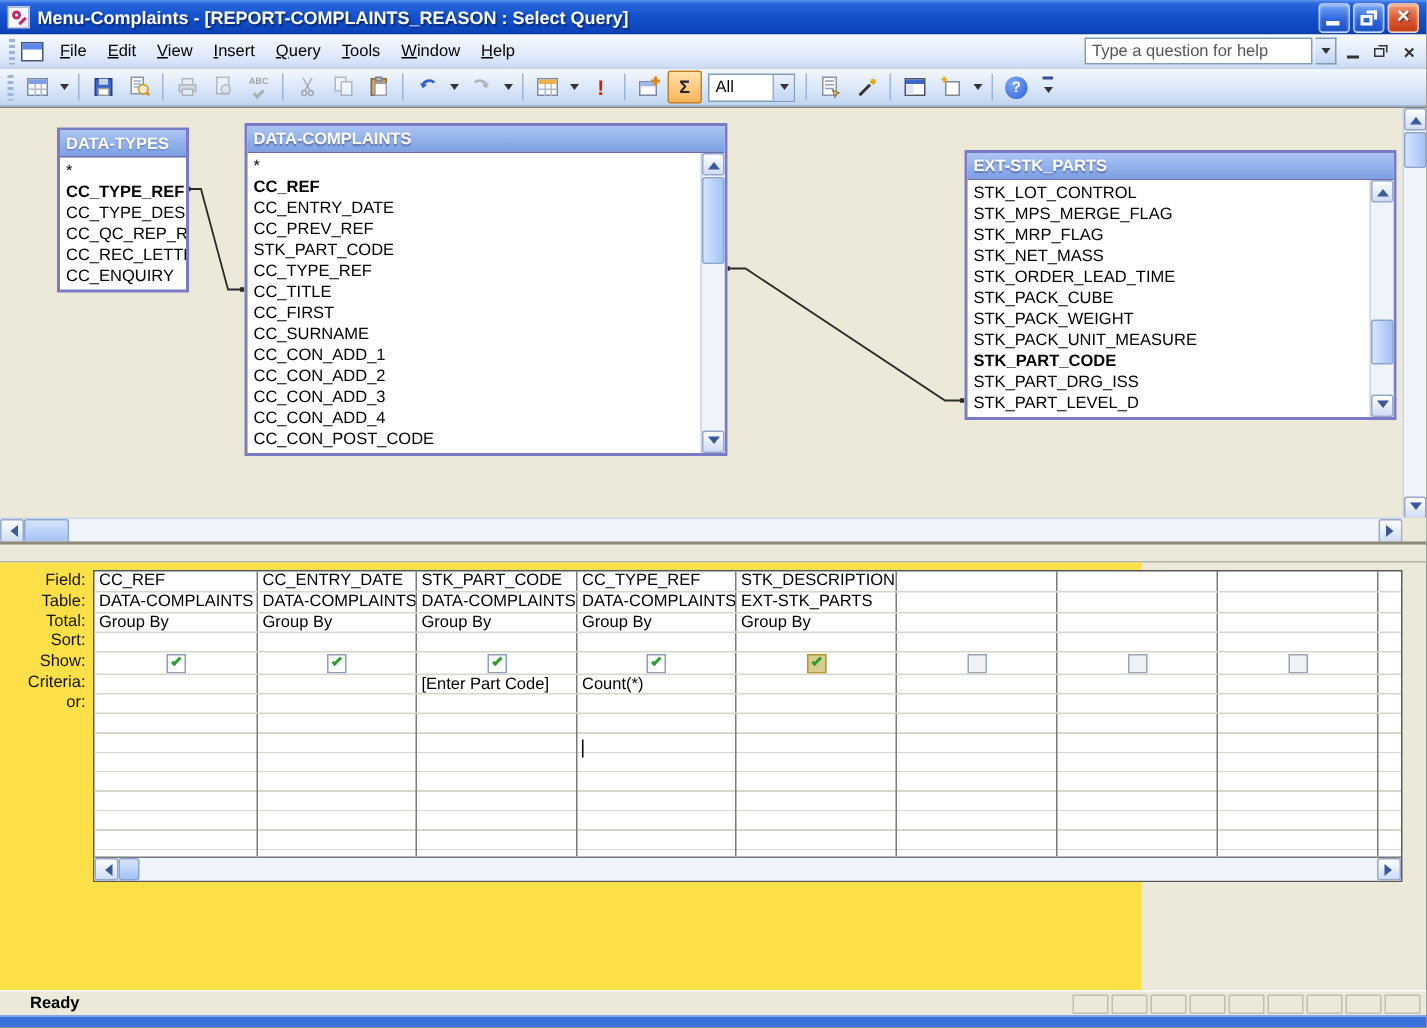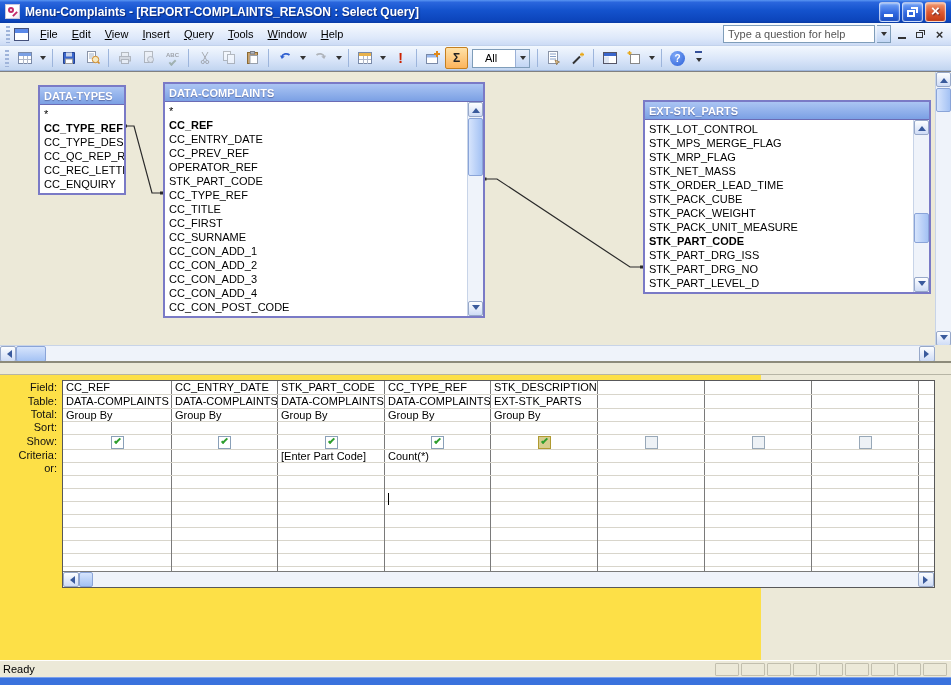--- a/index.html
+++ b/index.html
@@ -50,21 +50,21 @@
     background:linear-gradient(#f3f8fe,#dae6f9 55%,#c2d5f0);border-bottom:1px solid #9db5dc;padding:0 2px;gap:1px;}
   .tbtn{height:22px;min-width:23px;display:flex;align-items:center;justify-content:center;border-radius:2px;border:1px solid transparent;}
   .dda{width:11px;height:22px;display:flex;align-items:center;justify-content:center;}
   .sep{width:1px;height:18px;background:#9db5dc;margin:0 3px;flex:0 0 auto;}
   .dis{opacity:.55;filter:grayscale(.7);}
   .run-glyph{color:#cc2200;font-weight:bold;font-size:14px;line-height:14px;}
   .totals-btn{background:linear-gradient(#ffe2a8,#fcb45c);border:1px solid #c57f1f;}
   .totals-glyph{font-weight:bold;font-size:12px;color:#222;}
   .abc-glyph{font-size:6px;font-weight:bold;color:#666;line-height:6px;display:block;}
   .spell-check{display:block;width:7px;height:4px;border-left:2px solid #5a9a5a;border-bottom:2px solid #5a9a5a;transform:rotate(-45deg);margin:2px auto 0;}
-  .combo{width:58px;height:19px;background:#fff;border:1px solid #7f9db9;display:flex;align-items:center;padding-left:12px;margin:0 3px;}
+  .combo{width:58px;height:19px;background:#fff;border:1px solid #7f9db9;display:flex;align-items:center;padding-left:4px;margin:0 3px;}
   .combo .dbtn-sm{margin-left:auto;height:17px;border:none;border-left:1px solid #9ab0d6;}
   .helpbtn{width:15px;height:15px;border-radius:50%;background:radial-gradient(circle at 35% 30%,#7fa9f7,#2a5fd8);
     color:#fff;font-weight:bold;font-size:10px;display:flex;align-items:center;justify-content:center;}
   .tb-overflow{width:13px;height:22px;display:flex;flex-direction:column;align-items:center;justify-content:center;gap:2px;margin-left:2px;}
   .tb-overflow::before{content:"";width:7px;height:2px;background:#35509a;}
 
   
   .tri{display:block;width:0;height:0;}
   .tri-dn{border:3px solid transparent;border-top:4px solid #333;margin-top:3px;}
   .tri-u{border:4px solid transparent;border-bottom:5px solid #3a5a9c;margin-bottom:2px;}
@@ -146,21 +146,21 @@
     background-repeat:no-repeat,no-repeat,no-repeat,no-repeat,no-repeat,no-repeat,no-repeat,no-repeat,repeat;}
   .caret{position:absolute;left:325px;top:112px;width:1px;height:12px;background:#000;}
   .gscroll{position:absolute;left:0;bottom:0;width:100%;height:16px;background:#eff3fa;border-top:1px solid #7a7a7a;display:flex;}
   .gscroll .sbtn{flex:0 0 16px;height:15px;}
   .gthumb{width:14px;height:15px;background:linear-gradient(#d6e4fc,#a4c2f4);border:1px solid #8aa4d8;border-radius:2px;}
   .gtrack{flex:1;}
 
   
   .statusbar{position:absolute;left:0;top:660px;width:951px;height:17px;background:#ece9d8;border-top:1px solid #fff;
     display:flex;align-items:center;}
-  .status-text{padding-left:3px;}
+  .status-text{padding-left:20px;font-weight:bold;}
   .spanels{margin-left:auto;display:flex;gap:2px;padding-right:4px;}
   .spanel{width:24px;height:13px;border:1px solid #c2bfae;border-radius:1px;}
   .bottomstrip{position:absolute;left:0;top:677px;width:951px;height:8px;background:#3a72dd;border-top:1px solid #7aa0ec;}
   svg{display:block;}
 </style>
 </head>
 <body>
 
 <div id="window">
 
@@ -381,21 +381,20 @@
       </div>
     </div>
 
     <div class="tablebox tbl-1">
       <div class="tb-head">DATA-COMPLAINTS</div>
       <div class="tb-list">
         <div class="fld">*</div>
           <div class="fld bold">CC_REF</div>
           <div class="fld">CC_ENTRY_DATE</div>
           <div class="fld">CC_PREV_REF</div>
-          <div class="fld">OPERATOR_REF</div>
           <div class="fld">STK_PART_CODE</div>
           <div class="fld">CC_TYPE_REF</div>
           <div class="fld">CC_TITLE</div>
           <div class="fld">CC_FIRST</div>
           <div class="fld">CC_SURNAME</div>
           <div class="fld">CC_CON_ADD_1</div>
           <div class="fld">CC_CON_ADD_2</div>
           <div class="fld">CC_CON_ADD_3</div>
           <div class="fld">CC_CON_ADD_4</div>
           <div class="fld">CC_CON_POST_CODE</div>
@@ -419,21 +418,20 @@
         <div class="fld">STK_LOT_CONTROL</div>
           <div class="fld">STK_MPS_MERGE_FLAG</div>
           <div class="fld">STK_MRP_FLAG</div>
           <div class="fld">STK_NET_MASS</div>
           <div class="fld">STK_ORDER_LEAD_TIME</div>
           <div class="fld">STK_PACK_CUBE</div>
           <div class="fld">STK_PACK_WEIGHT</div>
           <div class="fld">STK_PACK_UNIT_MEASURE</div>
           <div class="fld bold">STK_PART_CODE</div>
           <div class="fld">STK_PART_DRG_ISS</div>
-          <div class="fld">STK_PART_DRG_NO</div>
           <div class="fld">STK_PART_LEVEL_D</div>
       </div>
       <div class="tb-scroll">
         <span class="sbtn">
             <i class="tri tri-u"></i>
           </span>
         <span class="vtrack">
             <span class="vthumb" style="top:78px;height:30px;"></span>
           </span>
         <span class="sbtn">

